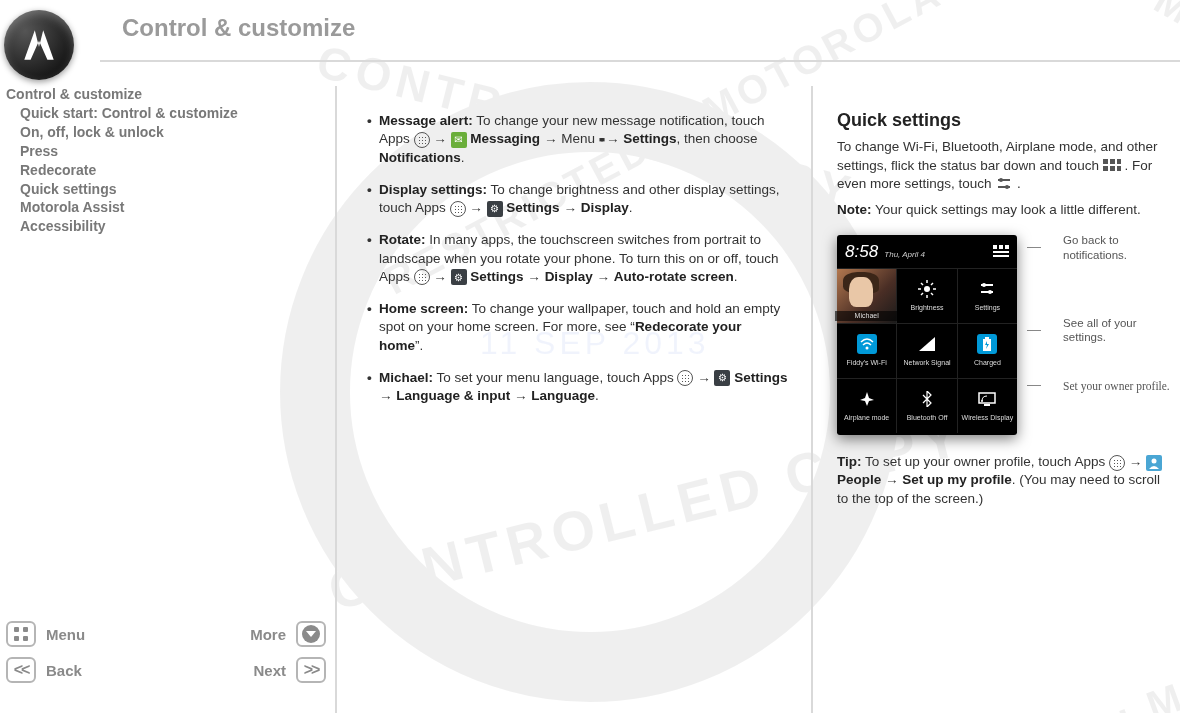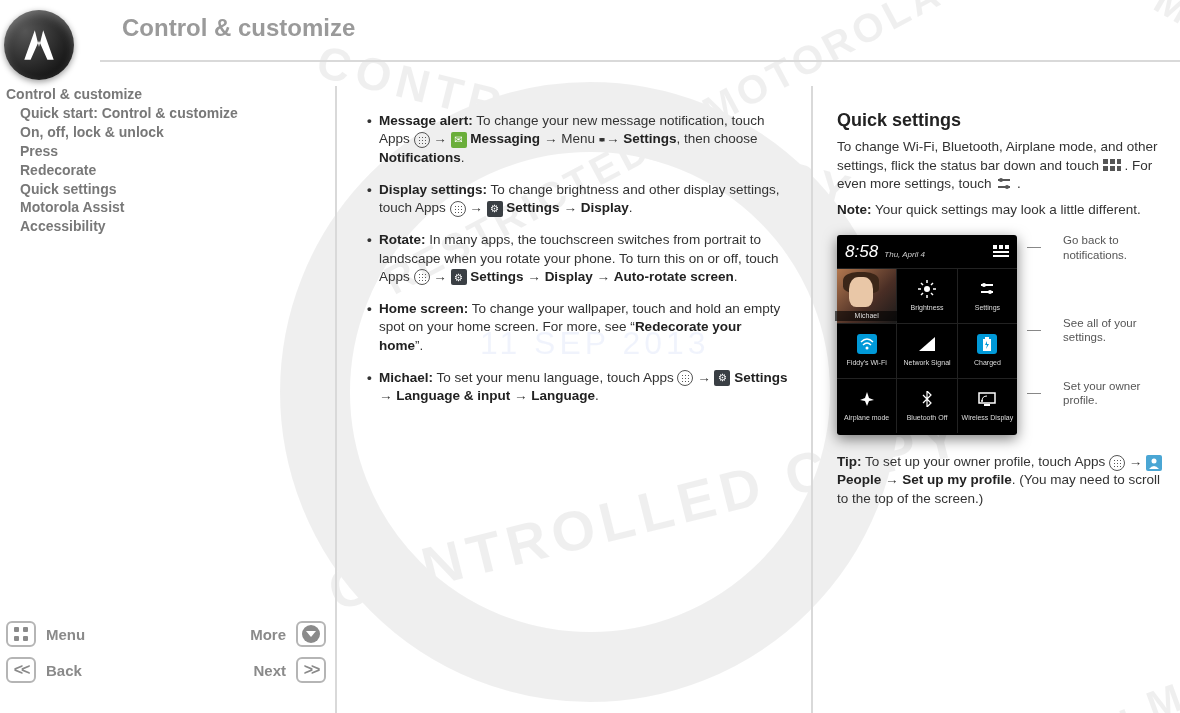--- a/index.html
+++ b/index.html
@@ -76,21 +76,21 @@
   .ph-cell .lbl { font-size: 7px; text-align: center; color: #ddd; }
   .badge-sel { background:#0099d8; width:18px;height:18px;border-radius:3px;display:flex;align-items:center;justify-content:center;}
   .portrait { width: 100%; height: 100%; background: linear-gradient(135deg,#b3784f 0%, #4a2e25 60%, #1a1a1a 100%); position: relative; }
   .portrait::after { content:""; position:absolute; left: 20%; top: 15%; width: 40%; height: 55%; background: #e9c7a7; border-radius: 40% 40% 30% 30%; }
   .portrait .hair { position:absolute; left:10%; top:5%; width:60%; height:40%; background:#3b2618; border-radius: 40% 40% 20% 30%; }
 
   .phone-wrap { display: flex; align-items: flex-start; gap: 10px; }
   .annot { font-size: 11.5px; color: #555; line-height: 1.25; }
   .annot-row { display: flex; align-items: center; gap: 22px; margin-bottom: 34px; }
   .annot-row:first-child { margin-top: 6px; margin-bottom: 54px; }
-  .annot-row:last-child { margin-bottom: 0; }
+  .annot-row:last-child { margin-bottom: 0; font-family: Liberation Serif, serif; }
   .annot-line { width: 14px; height: 1px; background: #888; flex-shrink:0; }
 </style>
 </head>
 <body>
 
 <div class="watermark">
   <div class="ring"></div>
   <div class="txt t1">RESTRICTED :: MOTOROLA CONFIDENTIAL</div>
   <div class="txt t2">RESTRICTED :: MOTOROLA CONFIDENTIAL</div>
 

